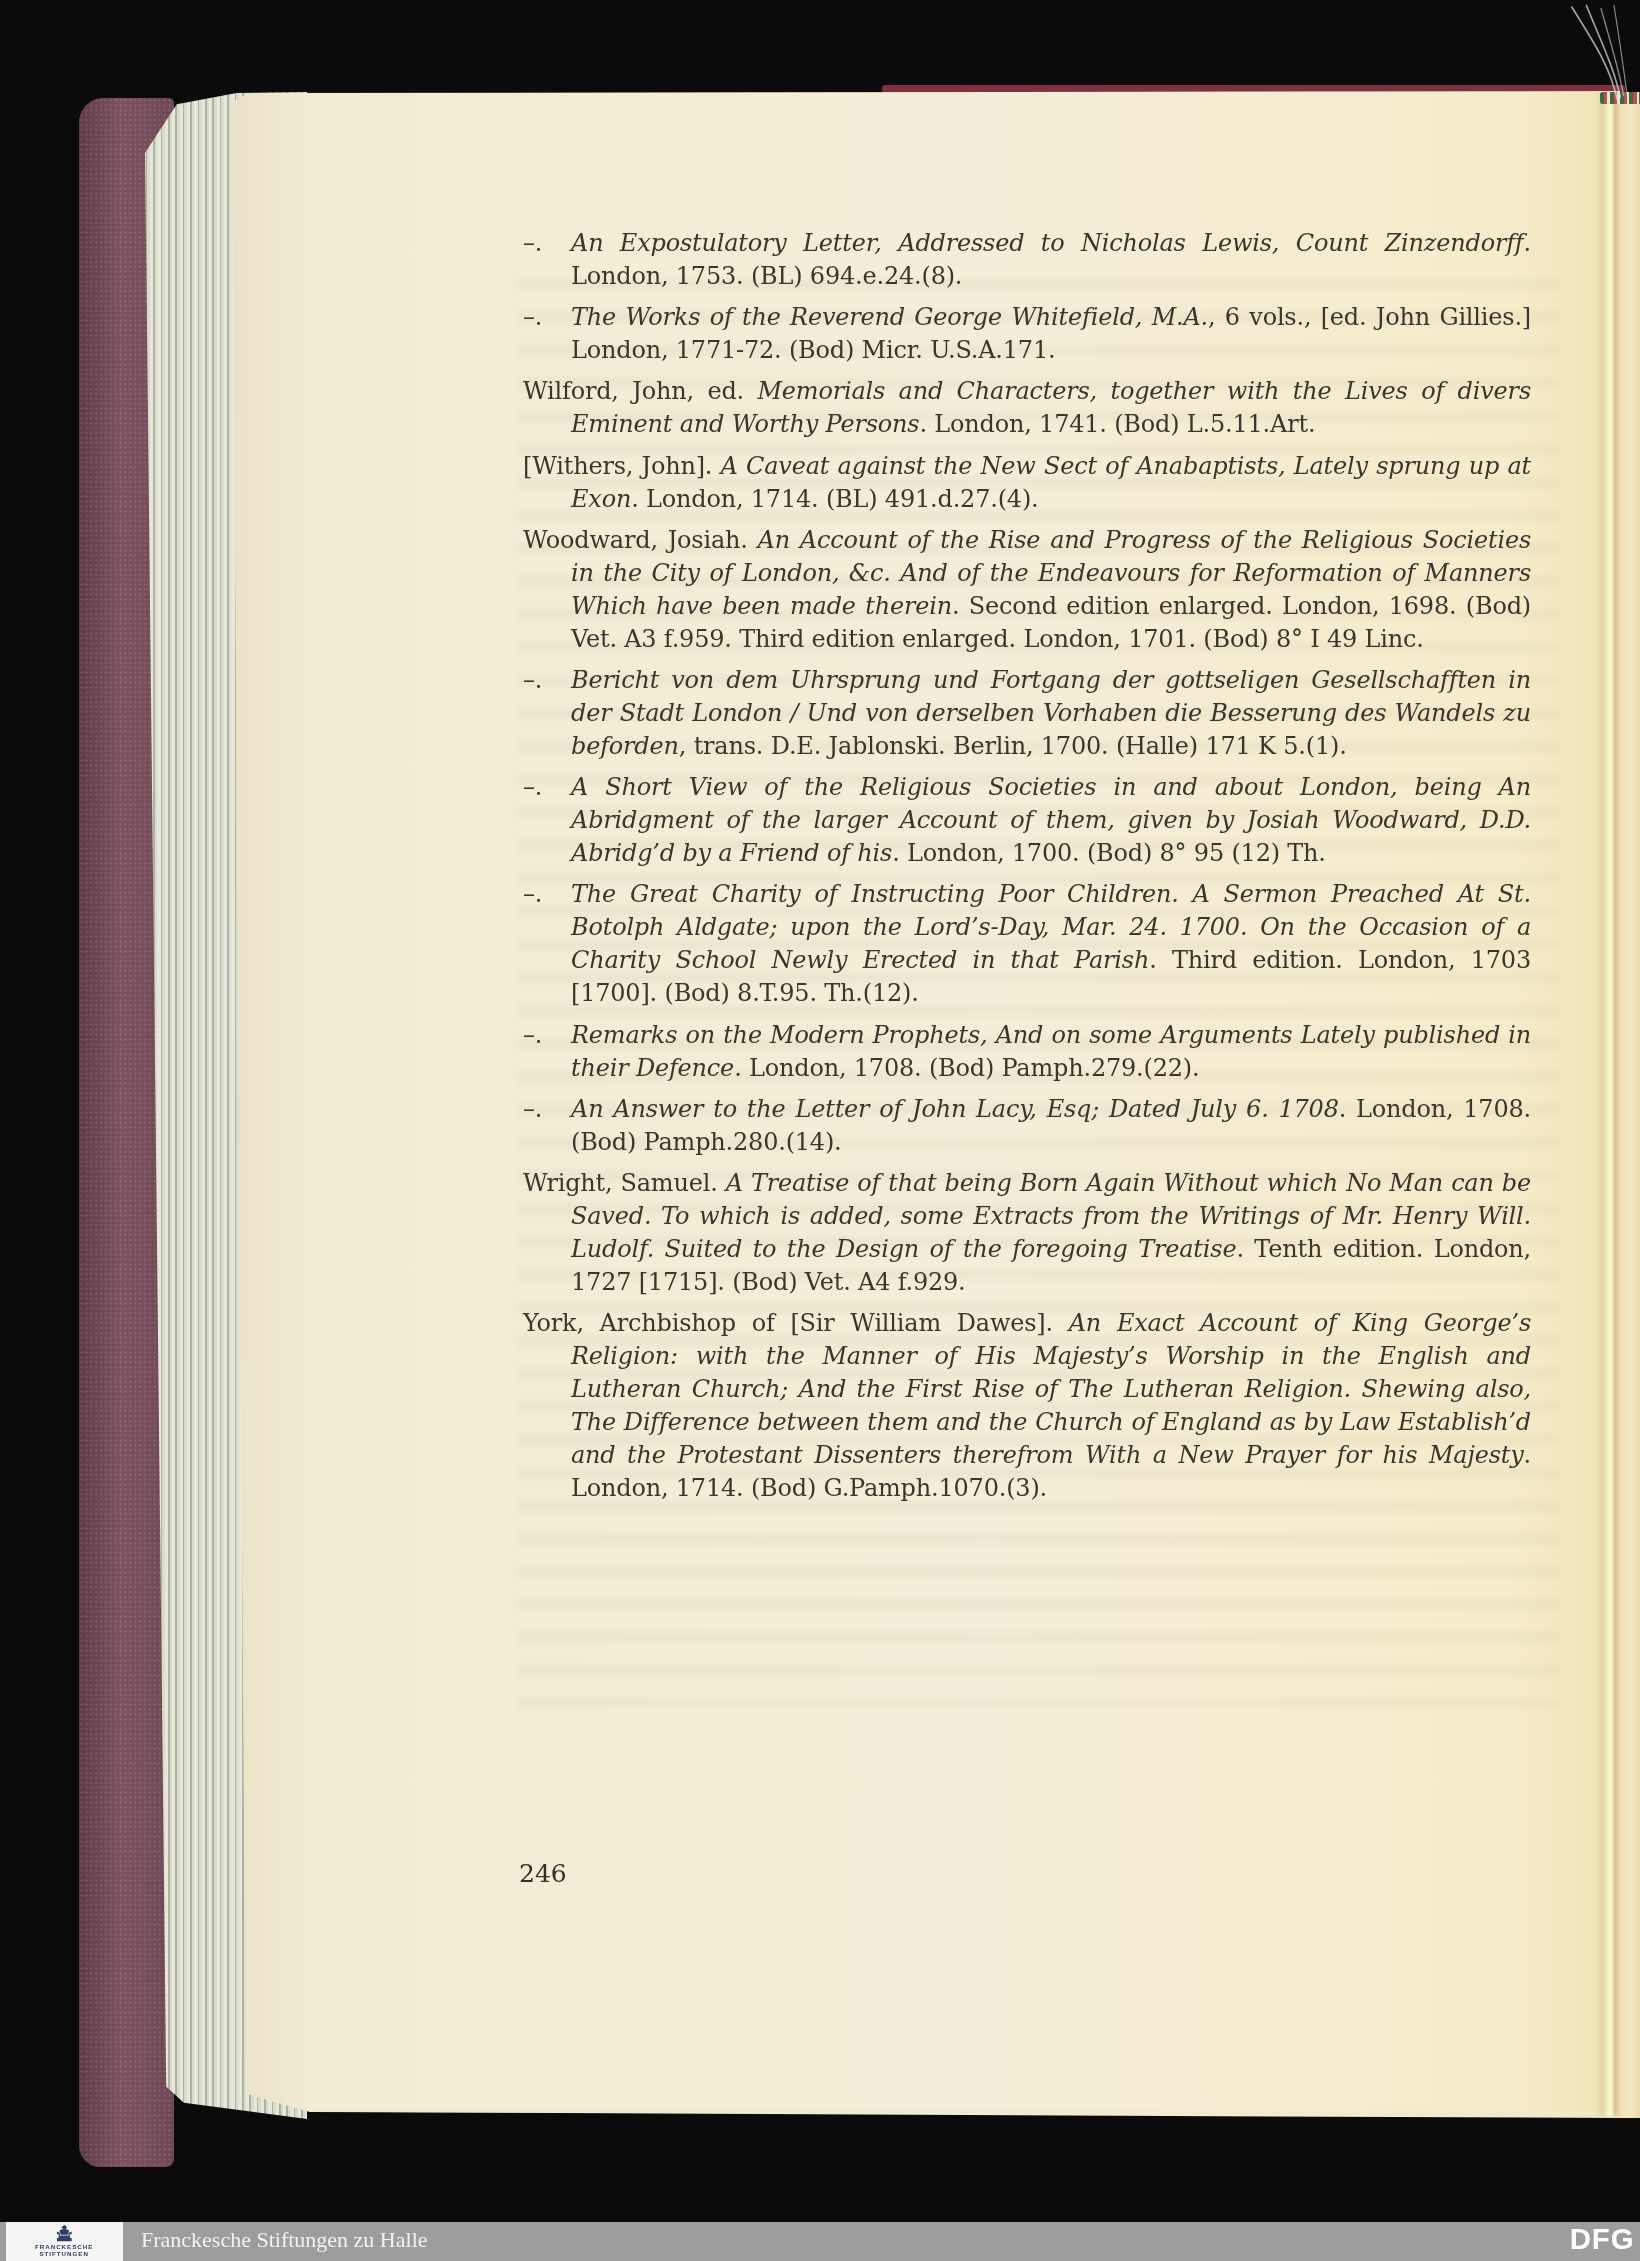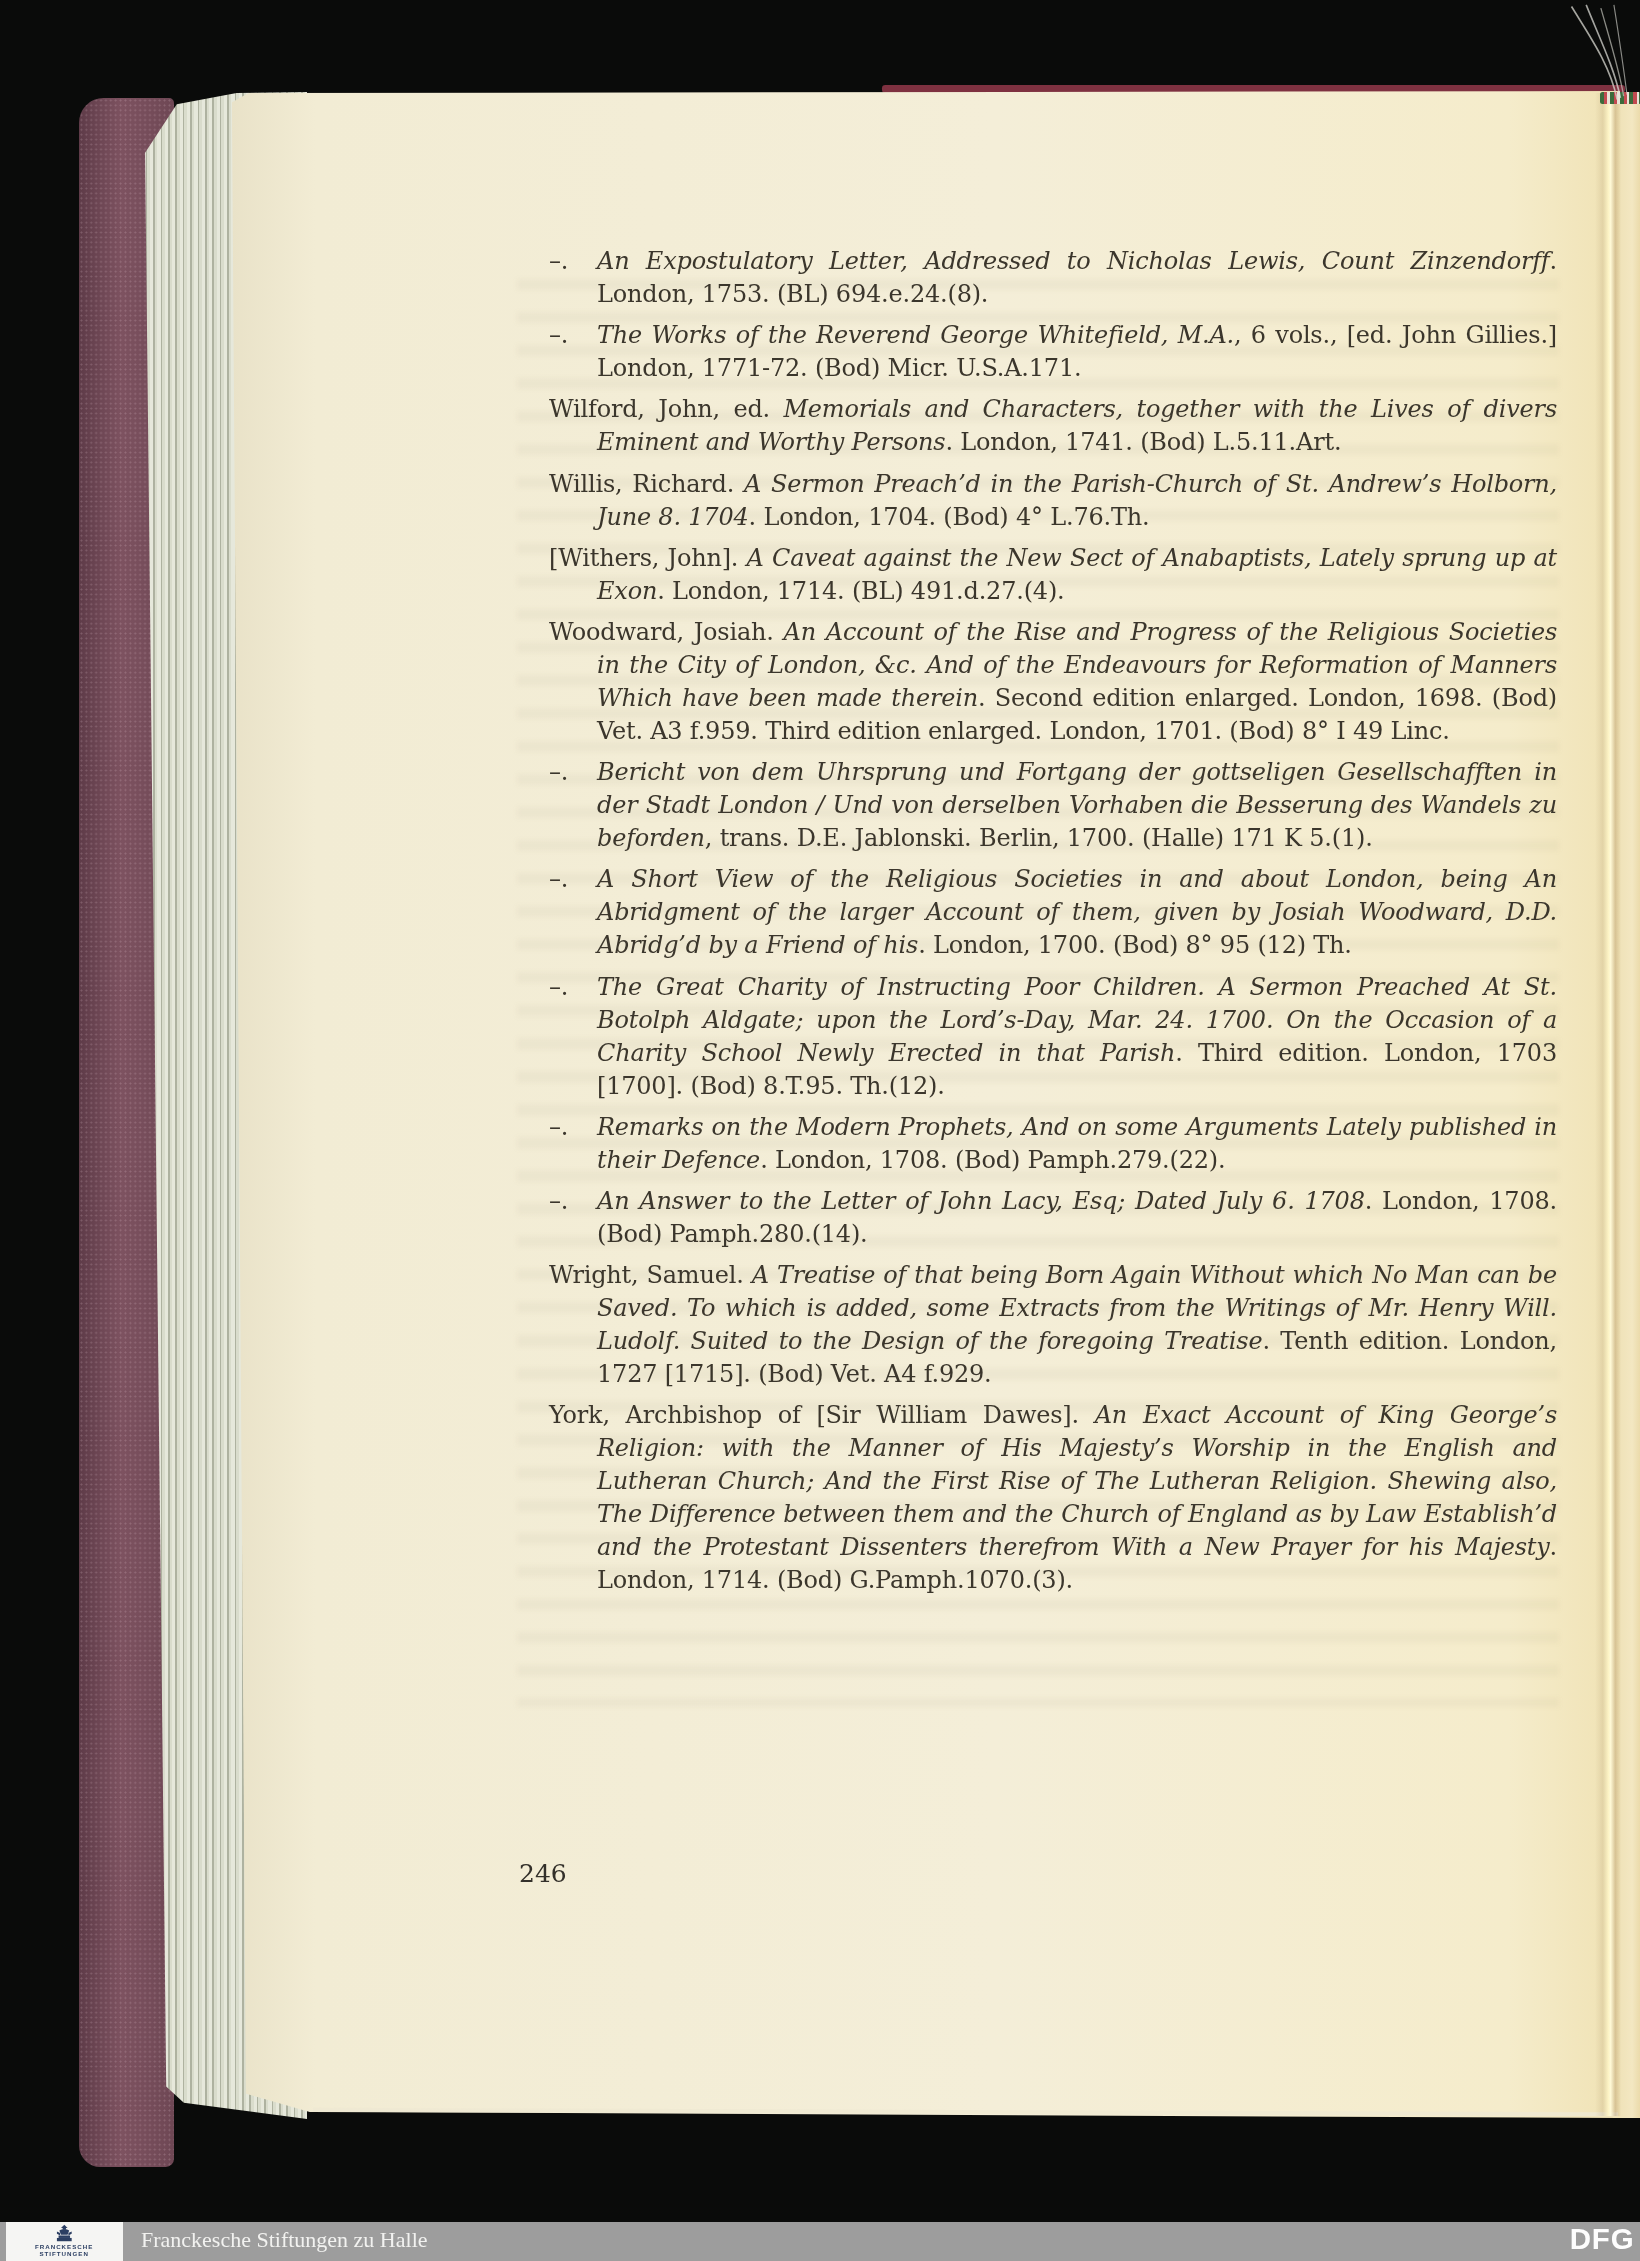--- a/index.html
+++ b/index.html
@@ -28,22 +28,22 @@
   .headband{position:absolute;left:1600px;top:92px;width:41px;height:12.3px;border-radius:2.5px;
     background:repeating-linear-gradient(90deg,#3c6b3c 0 4.1px,#c24a50 4.1px 7.4px,#e8e4d8 7.4px 9.8px);}
   .tassel{position:absolute;left:1565px;top:3.3px;width:75px;height:100px;}
   .bottom-edge-line{position:absolute;left:313px;top:2110px;width:1305px;height:4.1px;
     background:#efe9d2;opacity:.85;transform:rotate(.2deg);}
   .ghost{position:absolute;left:517px;top:279px;width:1042px;height:1428px;
     background:repeating-linear-gradient(180deg,rgba(125,115,85,.05) 0 11.5px,rgba(125,115,85,0) 11.5px 33px);
     filter:blur(2.5px);}
 
   
-  .text-block{position:absolute;left:523px;top:245px;width:1008px;color:#3b362c;
-    font-size:24px;line-height:33px;text-align:justify;letter-spacing:-0.2px;margin-left:26px;}
+  .text-block{position:absolute;left:523px;top:227px;width:1008px;color:#3b362c;
+    font-size:24px;line-height:33px;text-align:justify;letter-spacing:-0.2px;}
   .entry{margin:0 0 8.2px 0;padding-left:48px;text-indent:-48px;}
   .entry .marker{display:inline-block;width:48px;text-indent:0;}
   .entry i{font-style:italic;}
   .page-number{position:absolute;left:519px;top:1859px;font-size:25px;color:#33302a;
     font-family:"DejaVu Serif",serif;}
 
   
   .footer-bar{position:absolute;left:0;bottom:0;width:1641px;height:39px;background:#9d9d9d;}
   .logo-box{position:absolute;left:5.7px;bottom:0;width:117px;height:39px;background:#f5f5f3;
     display:flex;flex-direction:column;align-items:center;justify-content:flex-start;padding-top:1.6px;box-sizing:border-box;}
@@ -72,21 +72,20 @@
     <path d="M8 4 C 30 40, 55 75, 64 118" stroke="#d9d9d2" stroke-width="2" fill="none" opacity=".75"></path>
     <path d="M26 2 C 42 42, 60 78, 68 116" stroke="#e6e6df" stroke-width="2" fill="none" opacity=".7"></path>
     <path d="M44 6 C 55 45, 66 80, 72 114" stroke="#cfcfc6" stroke-width="1.6" fill="none" opacity=".65"></path>
     <path d="M60 2 C 66 40, 72 80, 76 112" stroke="#e0e0d8" stroke-width="1.4" fill="none" opacity=".6"></path>
   </svg>
 
   <div class="text-block" id="entries-container">
       <p class="entry"><span class="marker">–.</span><i>An Expostulatory Letter, Addressed to Nicholas Lewis, Count Zinzendorff</i><span>. London, 1753. (BL) 694.e.24.(8).</span></p>
       <p class="entry"><span class="marker">–.</span><i>The Works of the Reverend George Whitefield, M.A.</i><span>, 6 vols., [ed. John Gillies.] London, 1771-72. (Bod) Micr. U.S.A.171.</span></p>
       <p class="entry"><span>Wilford, John, ed. </span><i>Memorials and Characters, together with the Lives of divers Eminent and Worthy Persons</i><span>. London, 1741. (Bod) L.5.11.Art.</span></p>
-      <p class="entry"><span>Willis, Richard. </span><i>A Sermon Preach’d in the Parish-Church of St. Andrew’s Holborn, June 8. 1704</i><span>. London, 1704. (Bod) 4° L.76.Th.</span></p>
       <p class="entry"><span>[Withers, John]. </span><i>A Caveat against the New Sect of Anabaptists, Lately sprung up at Exon</i><span>. London, 1714. (BL) 491.d.27.(4).</span></p>
       <p class="entry"><span>Woodward, Josiah. </span><i>An Account of the Rise and Progress of the Religious Societies in the City of London, &amp;c. And of the Endeavours for Reformation of Manners Which have been made therein</i><span>. Second edition enlarged. London, 1698. (Bod) Vet. A3 f.959. Third edition enlarged. London, 1701. (Bod) 8° I 49 Linc.</span></p>
       <p class="entry"><span class="marker">–.</span><i>Bericht von dem Uhrsprung und Fortgang der gottseligen Gesellschafften in der Stadt London / Und von derselben Vorhaben die Besserung des Wandels zu beforden</i><span>, trans. D.E. Jablonski. Berlin, 1700. (Halle) 171 K 5.(1).</span></p>
       <p class="entry"><span class="marker">–.</span><i>A Short View of the Religious Societies in and about London, being An Abridgment of the larger Account of them, given by Josiah Woodward, D.D. Abridg’d by a Friend of his</i><span>. London, 1700. (Bod) 8° 95 (12) Th.</span></p>
       <p class="entry"><span class="marker">–.</span><i>The Great Charity of Instructing Poor Children. A Sermon Preached At St. Botolph Aldgate; upon the Lord’s-Day, Mar. 24. 1700. On the Occasion of a Charity School Newly Erected in that Parish</i><span>. Third edition. London, 1703 [1700]. (Bod) 8.T.95. Th.(12).</span></p>
       <p class="entry"><span class="marker">–.</span><i>Remarks on the Modern Prophets, And on some Arguments Lately published in their Defence</i><span>. London, 1708. (Bod) Pamph.279.(22).</span></p>
       <p class="entry"><span class="marker">–.</span><i>An Answer to the Letter of John Lacy, Esq; Dated July 6. 1708</i><span>. London, 1708. (Bod) Pamph.280.(14).</span></p>
       <p class="entry"><span>Wright, Samuel. </span><i>A Treatise of that being Born Again Without which No Man can be Saved. To which is added, some Extracts from the Writings of Mr. Henry Will. Ludolf. Suited to the Design of the foregoing Treatise</i><span>. Tenth edition. London, 1727 [1715]. (Bod) Vet. A4 f.929.</span></p>
       <p class="entry"><span>York, Archbishop of [Sir William Dawes]. </span><i>An Exact Account of King George’s Religion: with the Manner of His Majesty’s Worship in the English and Lutheran Church; And the First Rise of The Lutheran Religion. Shewing also, The Difference between them and the Church of England as by Law Establish’d and the Protestant Dissenters therefrom With a New Prayer for his Majesty</i><span>. London, 1714. (Bod) G.Pamph.1070.(3).</span></p>
     </div>

